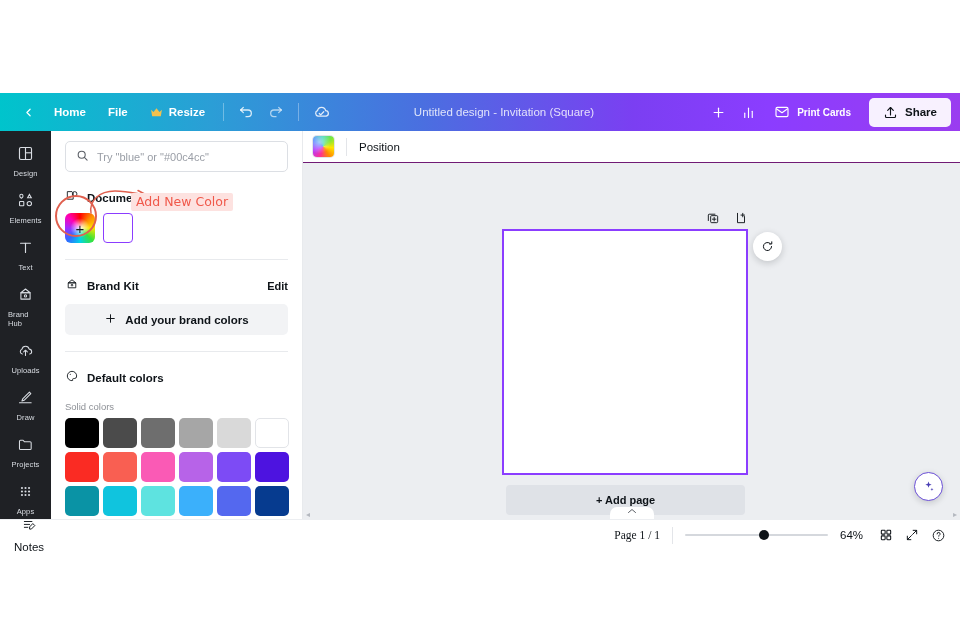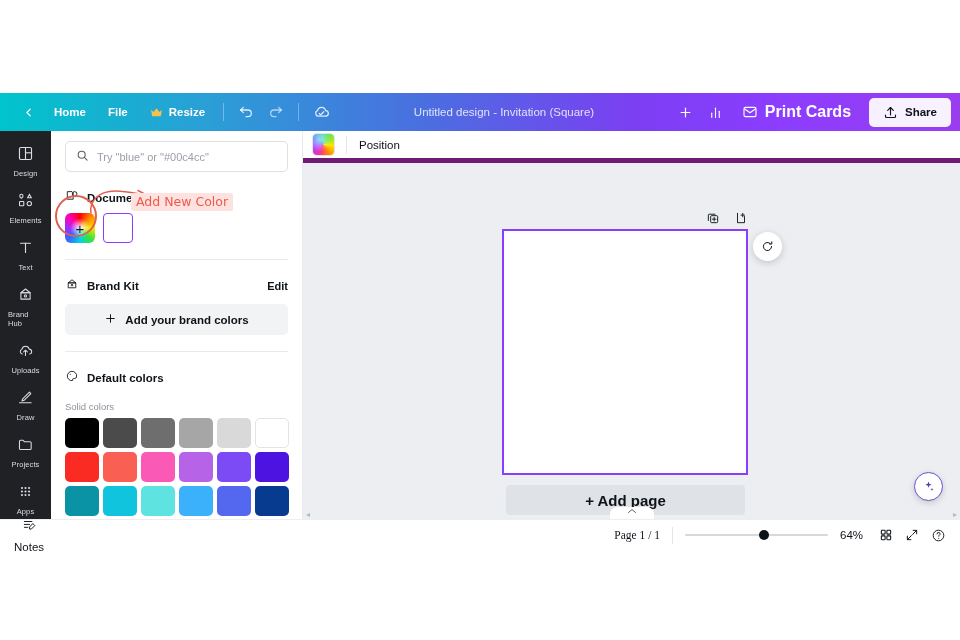--- a/index.html
+++ b/index.html
@@ -52,21 +52,21 @@
     font-size: 11.5px; font-weight: bold; color: #fff;
     white-space: nowrap; cursor: pointer;
   }
   .tb-right {
     margin-left: auto; display: flex; align-items: center;
     gap: 2px; padding-right: 9px;
   }
   .print-btn {
     display: flex; align-items: center; gap: 7px;
     padding: 6px 10px; border-radius: 5px;
-    font-size: 16px; font-weight: bold; color: #fff;
+    font-size: 10px; font-weight: bold; color: #fff;
     white-space: nowrap; cursor: pointer;
   }
   .share-btn {
     display: flex; align-items: center; gap: 7px;
     background: rgba(255,255,255,.93); color: #0e1318;
     padding: 7px 14px; border-radius: 5px;
     font-size: 11.5px; font-weight: bold;
     white-space: nowrap; cursor: pointer; margin-left: 6px;
   }
 
@@ -151,21 +151,21 @@
     left: 80px; top: 62px;
     background: #fde2e0; color: #f0584a;
     font-size: 12.5px; padding: 1px 5px 2px; border-radius: 2px;
     white-space: nowrap; font-family: "DejaVu Sans", sans-serif;
   }
 
   
   .editor { flex: 1; display: flex; flex-direction: column; min-width: 0; background:#fff; }
   .posbar {
     height: 32px; flex: 0 0 32px; background: #fff;
-    border-bottom: 5px solid #701a75;
+    border-bottom: 1px solid #701a75;
     display: flex; align-items: center; padding-left: 10px; gap: 12px;
   }
   .pos-swatch {
     width: 21px; height: 21px; border-radius: 4px; cursor: pointer;
     background:
       radial-gradient(circle at 30% 30%, rgba(255,255,255,.55) 0%, rgba(255,255,255,0) 55%),
       conic-gradient(from 200deg, #ff2f92, #b13bff, #3b7bff, #36d6b3, #7ce83a, #ffe600, #ff8a00, #ff2f92);
     box-shadow: 0 0 0 1px #e3e5e9;
   }
   .pos-div { width: 1px; height: 18px; background: #e3e5e9; }
@@ -188,21 +188,21 @@
     position: absolute; left: 450px; top: 69px;
     width: 29px; height: 29px; border-radius: 50%;
     background: #fff; box-shadow: 0 2px 7px rgba(14,19,24,.19);
     display: flex; align-items: center; justify-content: center;
     cursor: pointer;
   }
   .addpage {
     position: absolute; left: 203px; top: 322px;
     width: 239px; height: 30px; background: #dfe2e7;
     border-radius: 4px; display: flex; align-items: center;
-    justify-content: center; font-size: 15px; font-weight: bold;
+    justify-content: center; font-size: 11px; font-weight: bold;
     color: #0e1318; cursor: pointer;
   }
   .magic-btn {
     position: absolute; right: 17px; bottom: 18px;
     width: 29px; height: 29px; border-radius: 50%;
     background: #fff; border: 1.5px solid #6a4fd6;
     display: flex; align-items: center; justify-content: center;
     box-shadow: 0 2px 6px rgba(14,19,24,.17); cursor: pointer;
   }
   .hscroll {

